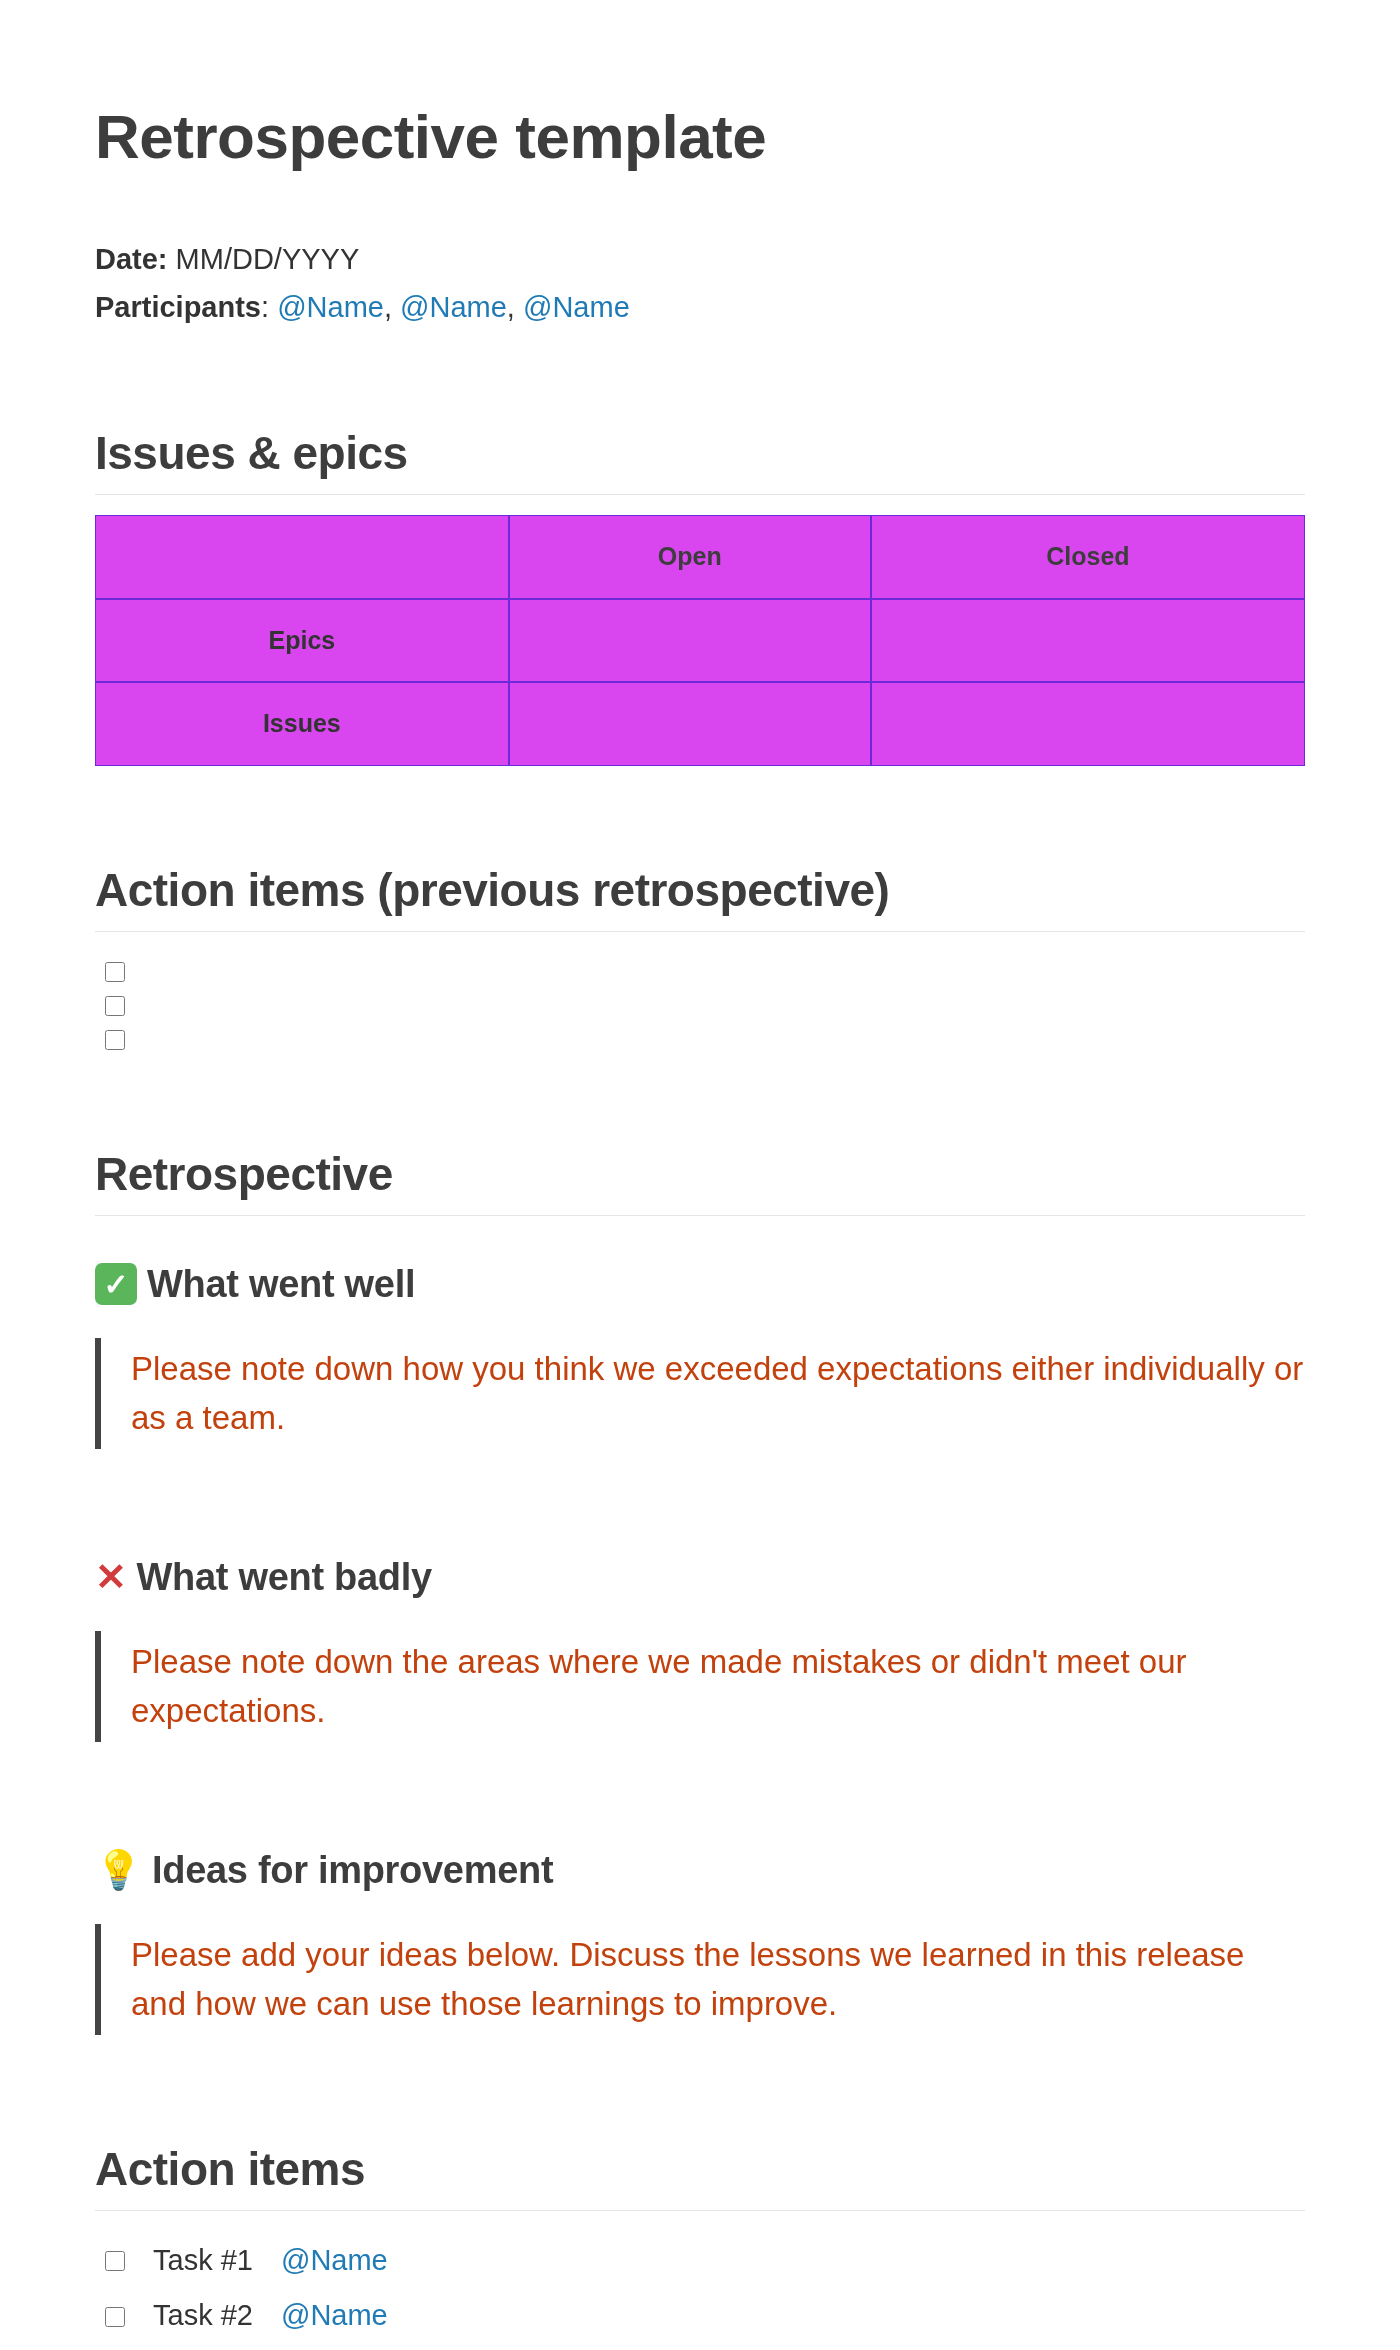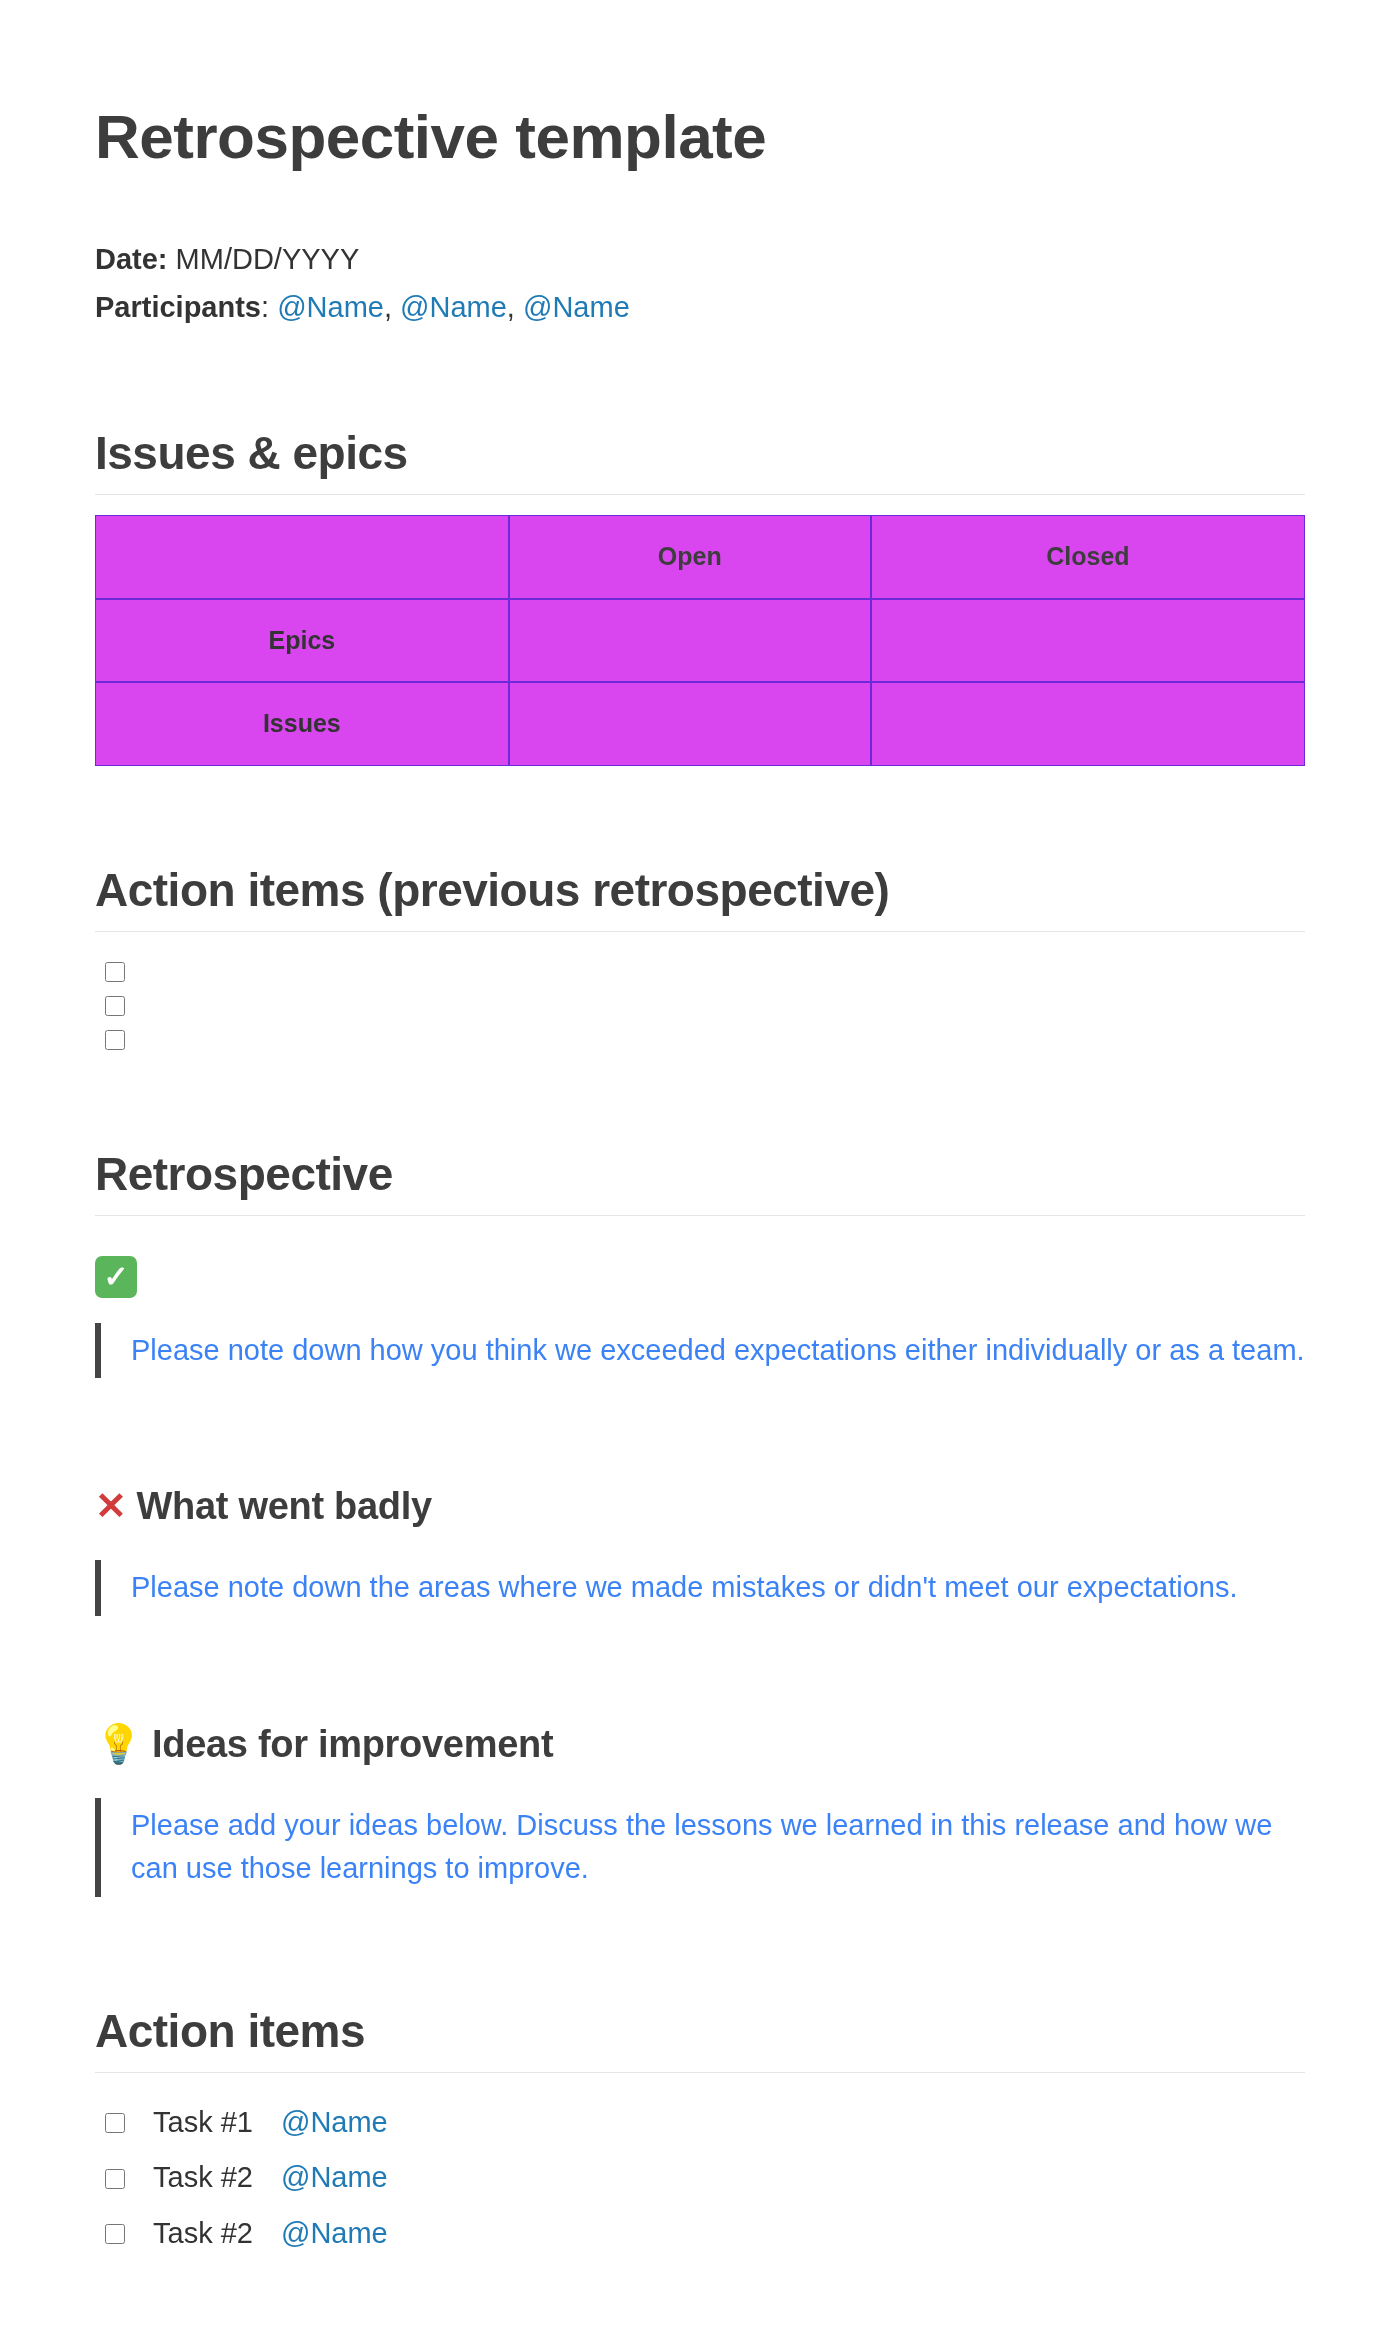--- a/index.html
+++ b/index.html
@@ -89,22 +89,22 @@
     }
     .task-list input[type="checkbox"] {
       width: 20px;
       height: 20px;
       margin-top: 2px;
     }
     blockquote {
       border-left: 6px solid #444;
       padding: 6px 0 6px 30px;
       margin-top: 20px;
-      color: #3b82f6;
-      font-size: 29px;
+      color: #c2410c;
+      font-size: 33px;
     }
     .checkmark-icon {
       display: inline-flex;
       align-items: center;
       justify-content: center;
       width: 42px;
       height: 42px;
       background: #5bb55b;
       border-radius: 7px;
       color: #fff;
@@ -176,20 +176,21 @@
     <input type="checkbox" style="">
     <span></span>
   </li>
 </ul>
 
 <h2>Retrospective</h2>
 
 <div class="retro-section">
   <h3>
     <span class="checkmark-icon">✓</span>
+    <span>What went well</span>
   </h3>
   <blockquote>Please note down how you think we exceeded expectations either individually or as a team.</blockquote>
 </div>
 
 <div class="retro-section">
   <h3>
     <span class="cross-icon">✕</span>
     <span>What went badly</span>
   </h3>
   <blockquote>Please note down the areas where we made mistakes or didn't meet our expectations.</blockquote>

